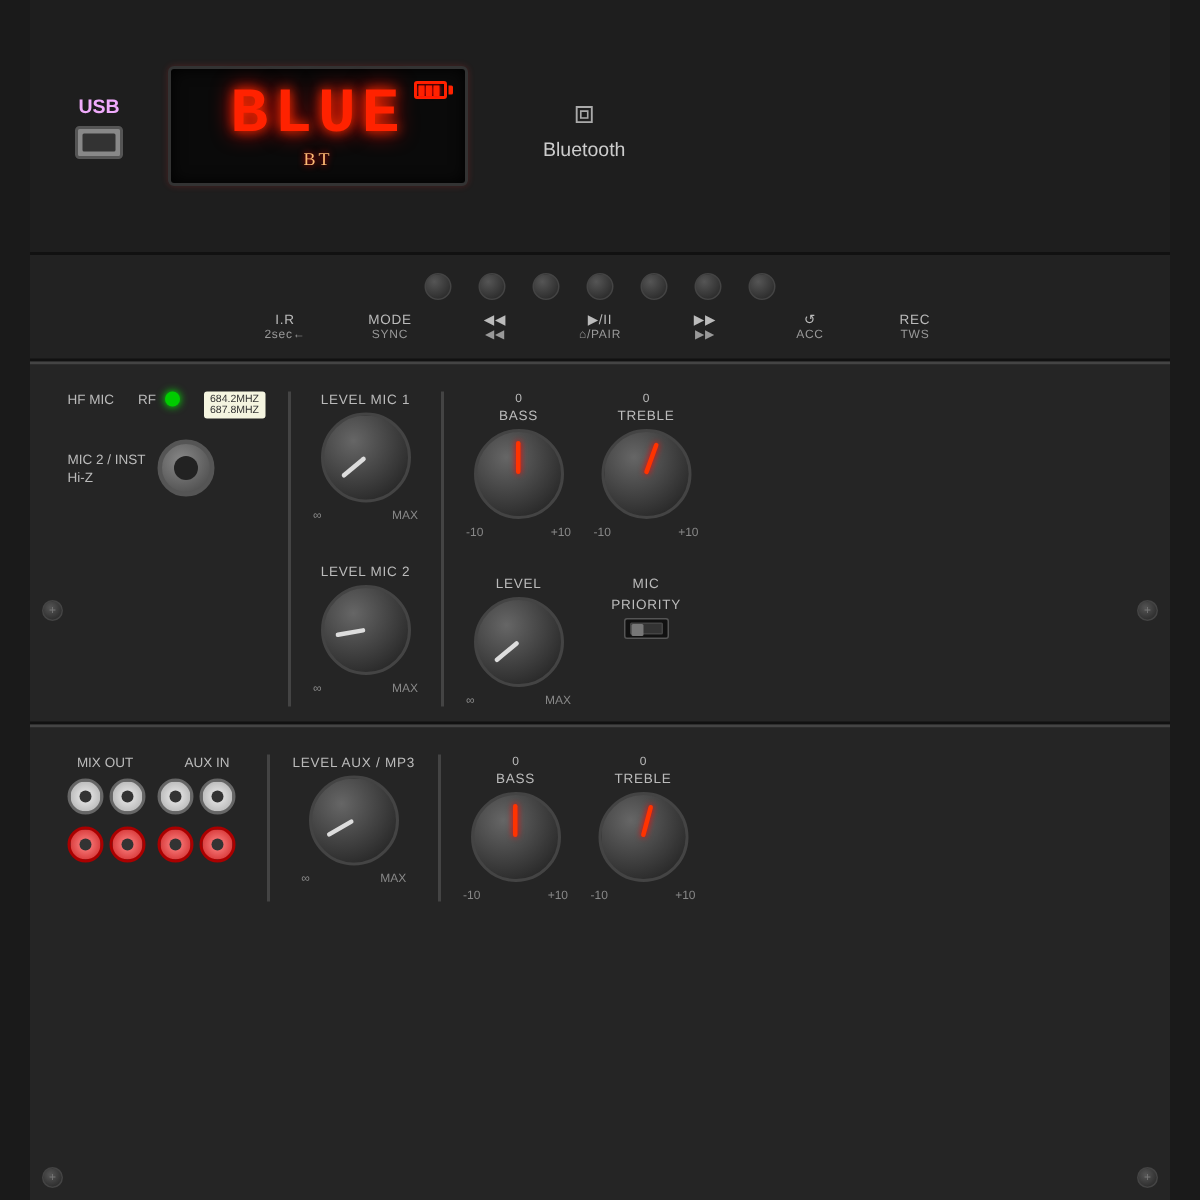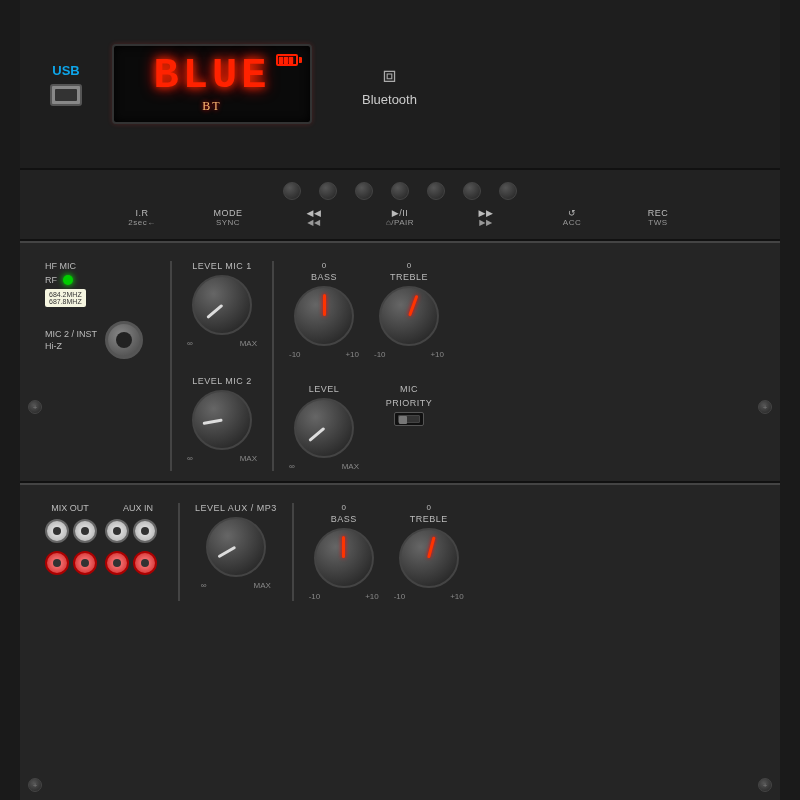--- a/index.html
+++ b/index.html
@@ -42,21 +42,21 @@
       position: relative;
     }
 
     .usb-area {
       display: flex;
       flex-direction: column;
       align-items: center;
       gap: 6px;
     }
     .usb-label {
-      color: #0ea5e9;
+      color: #f0abfc;
       font-size: 13px;
       font-weight: bold;
     }
     .usb-port {
       width: 32px;
       height: 22px;
       background: #888;
       border-radius: 3px;
       border: 2px solid #555;
       display: flex;
@@ -164,21 +164,21 @@
     .ctrl-btn {
       width: 18px;
       height: 18px;
       background: radial-gradient(circle at 35% 30%, #555, #222);
       border-radius: 50%;
       border: 1px solid #444;
     }
     .labels-row {
       display: flex;
       justify-content: center;
-      gap: 16px;
+      gap: 0px;
     }
     .ctrl-label-group {
       display: flex;
       flex-direction: column;
       align-items: center;
       width: 70px;
     }
     .ctrl-label-top {
       color: #bbb;
       font-size: 9px;
@@ -468,21 +468,21 @@
   </div>
 
   <div class="divider"></div>
 
   <div style="background:#252525; padding: 18px 25px 10px 25px; display:flex; gap:15px; align-items:flex-start; border-bottom: 2px solid #111;">
 
     <div style="display:flex; flex-direction:column; gap:8px; min-width:110px;">
 
       <div style="display:flex; flex-direction:column; gap:4px;">
         <div style="display:flex; gap:15px; align-items:flex-start;">
-          <div style="display:flex;flex-direction:column;align-items:flex-start;gap:4px;justify-content:flex-end;">
+          <div style="display:flex;flex-direction:row;align-items:flex-start;gap:16px;justify-content:flex-end;">
             <span style="color:#bbb;font-size:9px;">HF MIC</span>
             <div style="display:flex;align-items:center;gap:6px;">
               <span style="color:#bbb;font-size:9px;">RF</span>
               <div style="width:10px;height:10px;background:#00cc00;border-radius:50%;box-shadow:0 0 6px #00ff00;"></div>
             </div>
             <div style="background:#f5f5e0;color:#333;font-size:7px;padding:2px 4px;border-radius:2px;">
               <span>684.2MHZ</span><br>
               <span>687.8MHZ</span>
             </div>
           </div>

